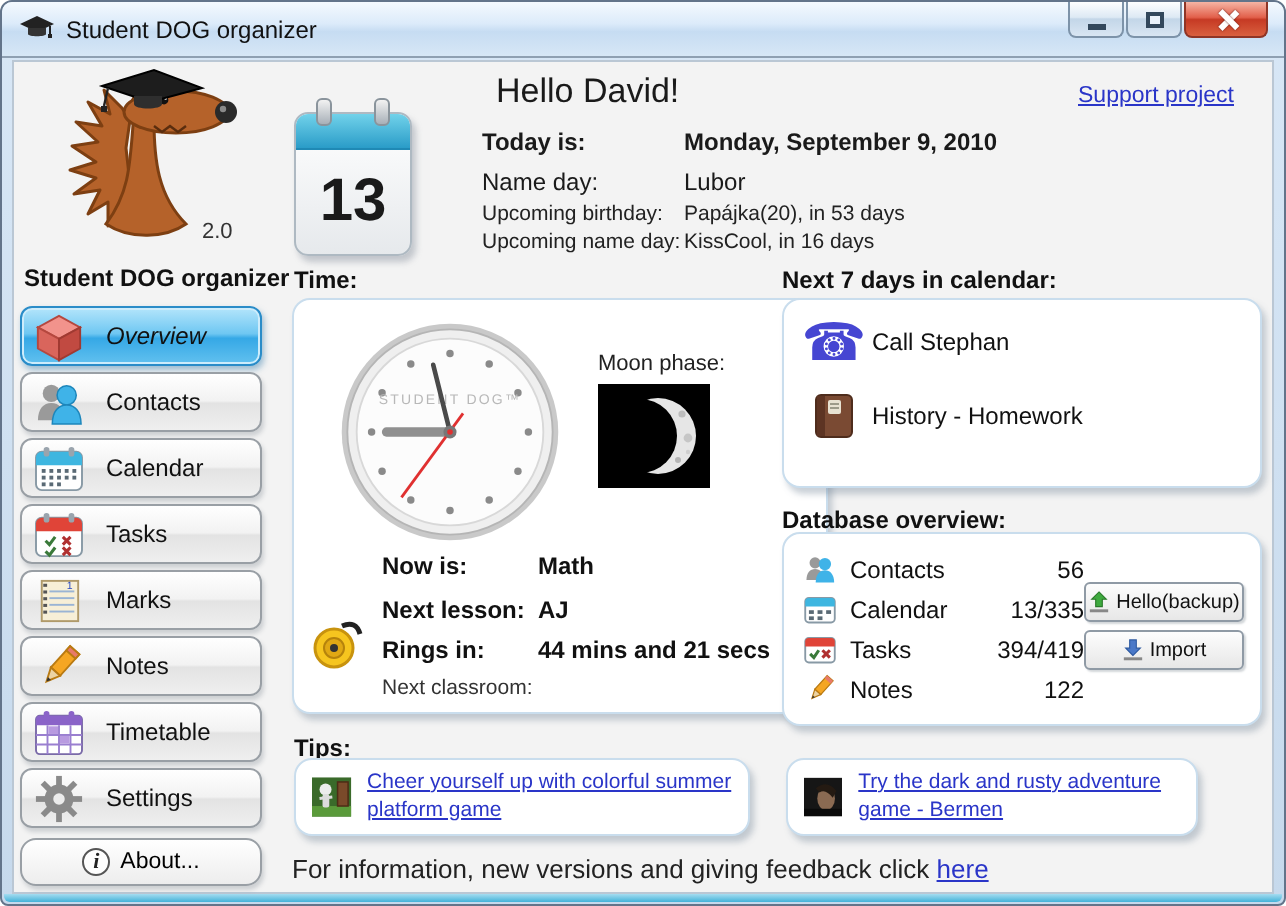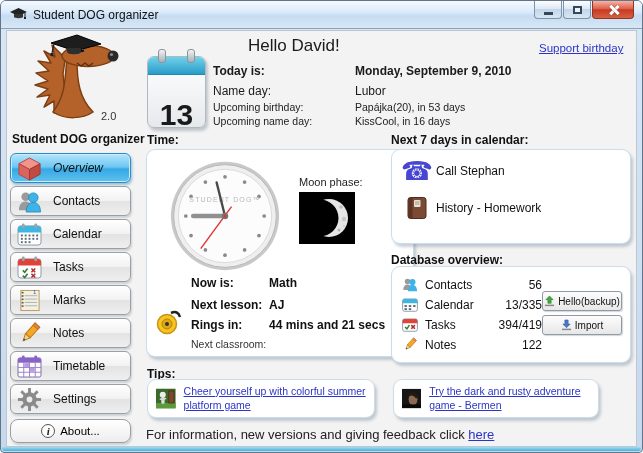--- a/index.html
+++ b/index.html
@@ -51,22 +51,22 @@
     font-weight:bold;font-size:11px;color:#222;box-sizing:border-box;}
   
   .greeting{position:absolute;left:224px;top:6px;font-size:17px;color:#1a1a1a;margin-left:23px;}
   .support{position:absolute;left:538px;top:12px;font-size:11.5px;}
   .bigcal{position:absolute;left:146px;top:19px;width:59px;height:79px;}
   .hanger{position:absolute;top:0;width:8px;height:14px;background:linear-gradient(#f2f2f2,#a8b0b8);
     border:1px solid #8a949c;border-radius:3px;z-index:2;box-sizing:border-box;}
   .bigcal-body{position:absolute;top:7px;left:0;right:0;bottom:0;background:linear-gradient(#ffffff,#e6e9ec);
     border:1px solid #aeb9c2;border-radius:7px;overflow:hidden;box-shadow:2px 3px 3px rgba(120,130,145,.4);}
   .bigcal-top{height:17px;background:linear-gradient(#71d2ea,#2a9cc8);border-bottom:1px solid #1f89b5;}
-  .bigcal-num{font-size:30px;font-weight:bold;text-align:center;margin-top:23px;color:#1a1a1a;}
-  .info-row{position:absolute;left:212px;display:flex;font-size:12px;color:#1a1a1a;gap:41px;}
+  .bigcal-num{font-size:30px;font-weight:bold;text-align:center;margin-top:9px;color:#1a1a1a;}
+  .info-row{position:absolute;left:240px;display:flex;font-size:12px;color:#1a1a1a;}
   .info-row .il{width:101px;}
   .info-row.b{font-weight:bold;}
   .info-row.sm{font-size:10.5px;color:#222;}
   .info-row.sm .il{width:101px;}
   
   .time-panel{left:145px;top:119px;width:268px;height:208px;}
   .clock{position:absolute;left:22px;top:10px;}
   .moon-label{position:absolute;left:152px;top:26px;font-size:11px;color:#222;}
   .moon{position:absolute;left:152px;top:42px;}
   .lesson-row{position:absolute;left:44px;display:flex;font-size:12px;font-weight:bold;color:#111;}
@@ -289,21 +289,21 @@
     <div class="bigcal">
       <div class="hanger" style="left:11px"></div>
       <div class="hanger" style="right:11px"></div>
       <div class="bigcal-body">
         <div class="bigcal-top"></div>
         <div class="bigcal-num">13</div>
       </div>
     </div>
 
     <div class="greeting">Hello David!</div>
-    <a class="support">Support birthday</a>
+    <a class="support">Support project</a>
 
     <div class="info-row b" style="top:34px">
       <span class="il">Today is:</span>
       <span class="iv">Monday, September 9, 2010</span>
     </div>
     <div class="info-row" style="top:54px">
       <span class="il">Name day:</span>
       <span class="iv">Lubor</span>
     </div>
     <div class="info-row sm" style="top:71px">

